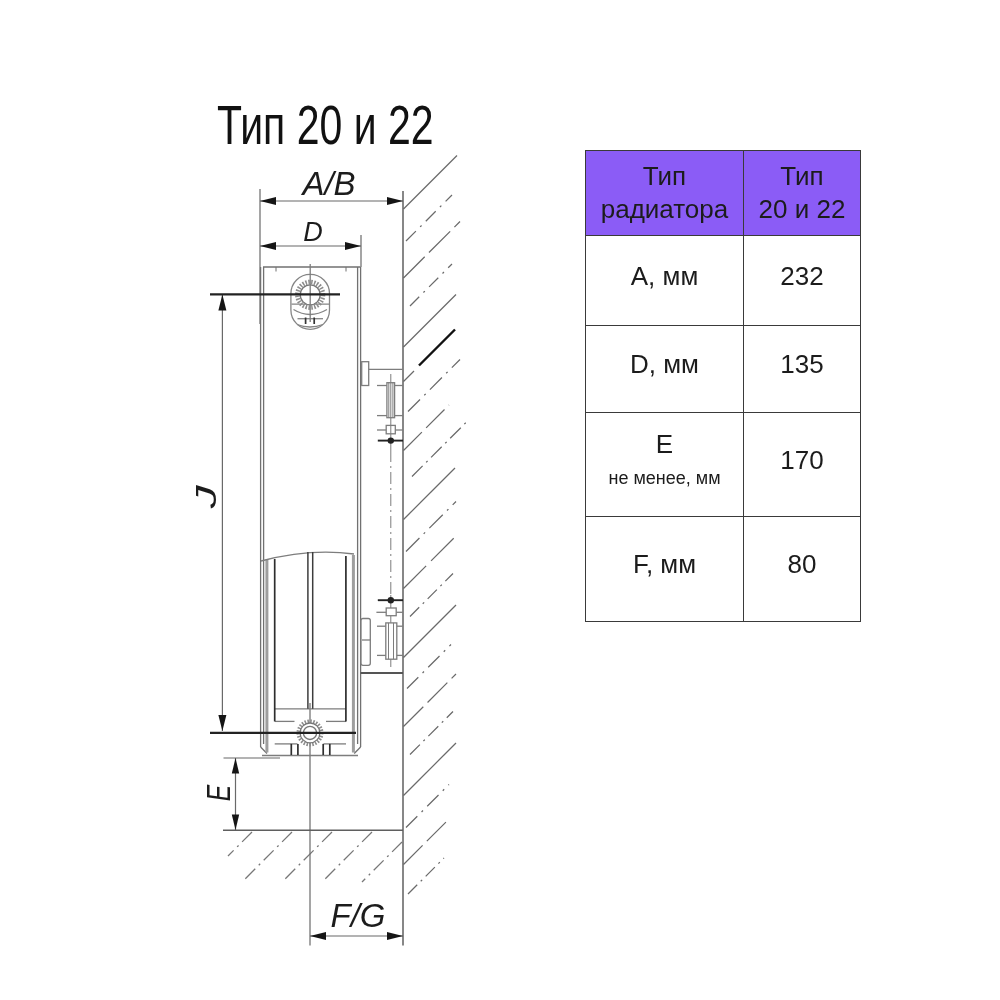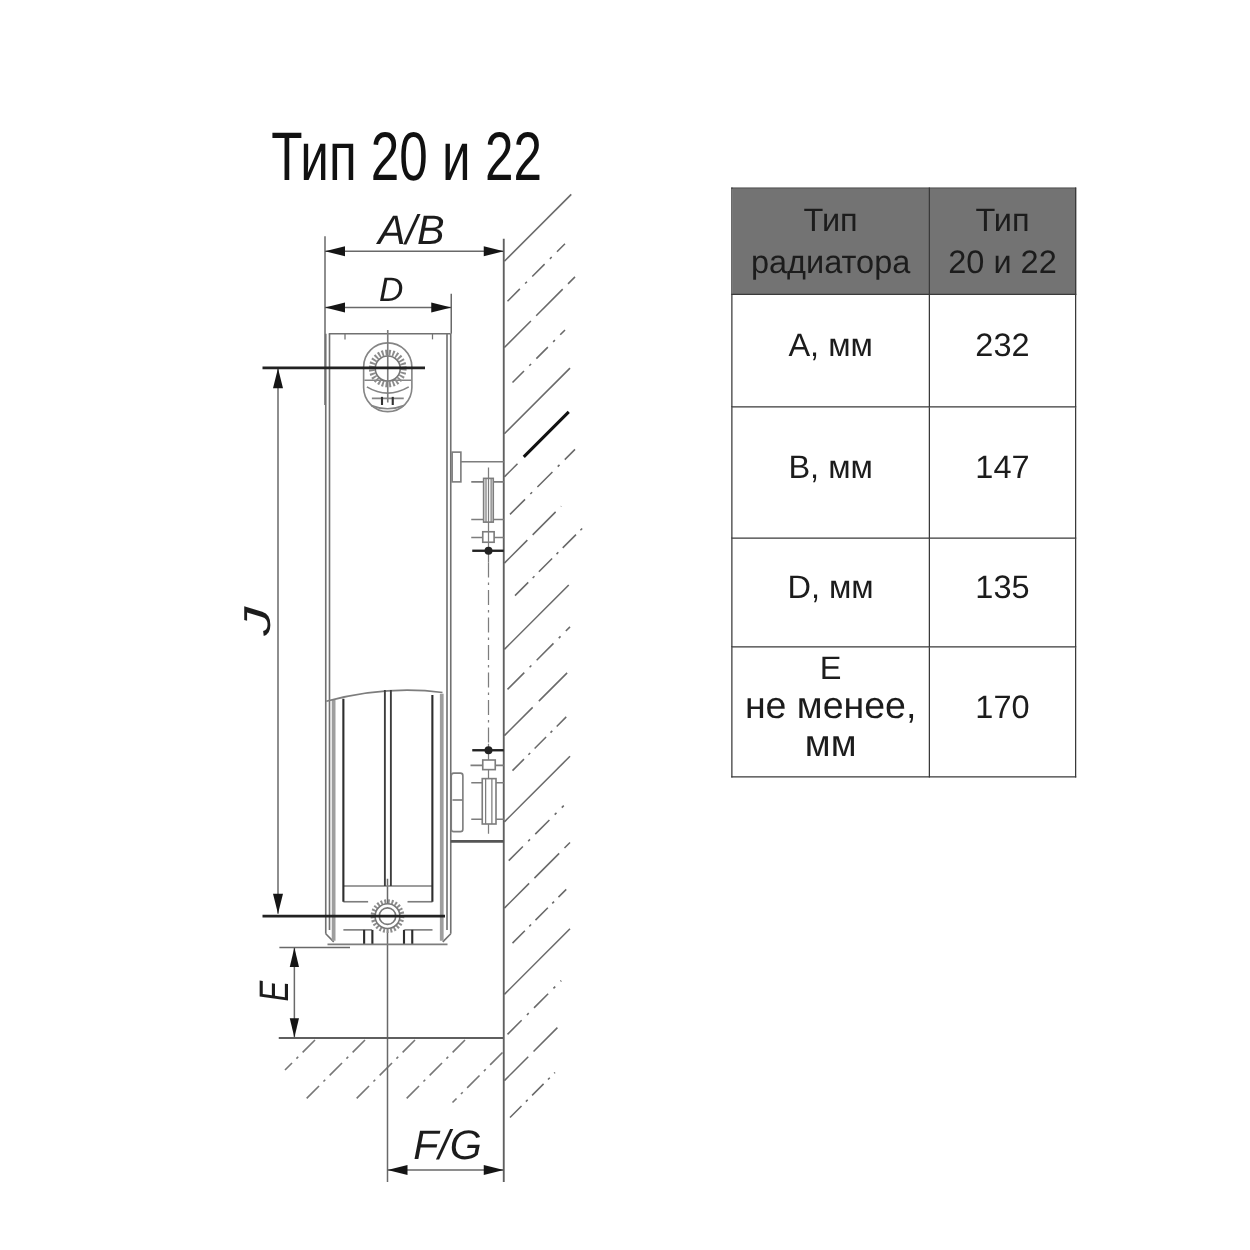--- a/index.html
+++ b/index.html
@@ -7,22 +7,22 @@
        font-family:"Liberation Sans",sans-serif;}
   #title{position:absolute;left:217px;top:93px;width:220px;font-size:55px;color:#111;
          white-space:nowrap;transform:scaleX(0.745);transform-origin:left top;}
   #draw{position:absolute;left:0;top:0;}
   table{border-collapse:collapse;position:absolute;left:585px;top:150px;
         table-layout:fixed;color:#1c1c1c;}
   td{border:1px solid #3a3a3a;text-align:center;vertical-align:middle;padding:0 0 9px 0;
      font-size:26px;}
   td.c1{width:157px;}
   td.c2{width:116px;}
-  tr.hdr td{background:#737373;height:84px;line-height:33px;padding:0;}
-  .sub{font-size:30px;line-height:25px;}
+  tr.hdr td{background:#8b5cf6;height:84px;line-height:33px;padding:0;}
+  .sub{font-size:18px;line-height:25px;}
 </style>
 </head>
 <body>
 <div id="title">Тип 20 и 22</div>
 
 <svg id="draw" width="1000" height="1000" viewBox="0 0 1000 1000">
 <g fill="none" stroke-linecap="butt">
 
 <g stroke="#6a6a6a" stroke-width="1.25">
   <line x1="403.5" y1="209" x2="457" y2="155.5"></line>
@@ -184,26 +184,26 @@
 <table>
   <tbody>
       <tr class="hdr">
     <td class="c1">Тип<br>радиатора</td>
     <td class="c2">Тип<br>20 и 22</td>
   </tr>
   <tr style="height:90px;">
         <td class="c1">А, мм</td>
         <td class="c2">232</td>
       </tr>
-  <tr style="height:105px;">
-        <td class="c1">В, мм</td>
-        <td class="c2">147</td>
-      </tr>
   <tr style="height:87px;">
         <td class="c1">D, мм</td>
         <td class="c2">135</td>
       </tr>
   <tr style="height:104px;">
         <td class="c1">E<br><span class="sub">не менее, мм</span></td>
         <td class="c2">170</td>
       </tr>
+  <tr style="height:105px;">
+        <td class="c1">F, мм</td>
+        <td class="c2">80</td>
+      </tr>
 </tbody>
   </table>
 
 </body></html>

